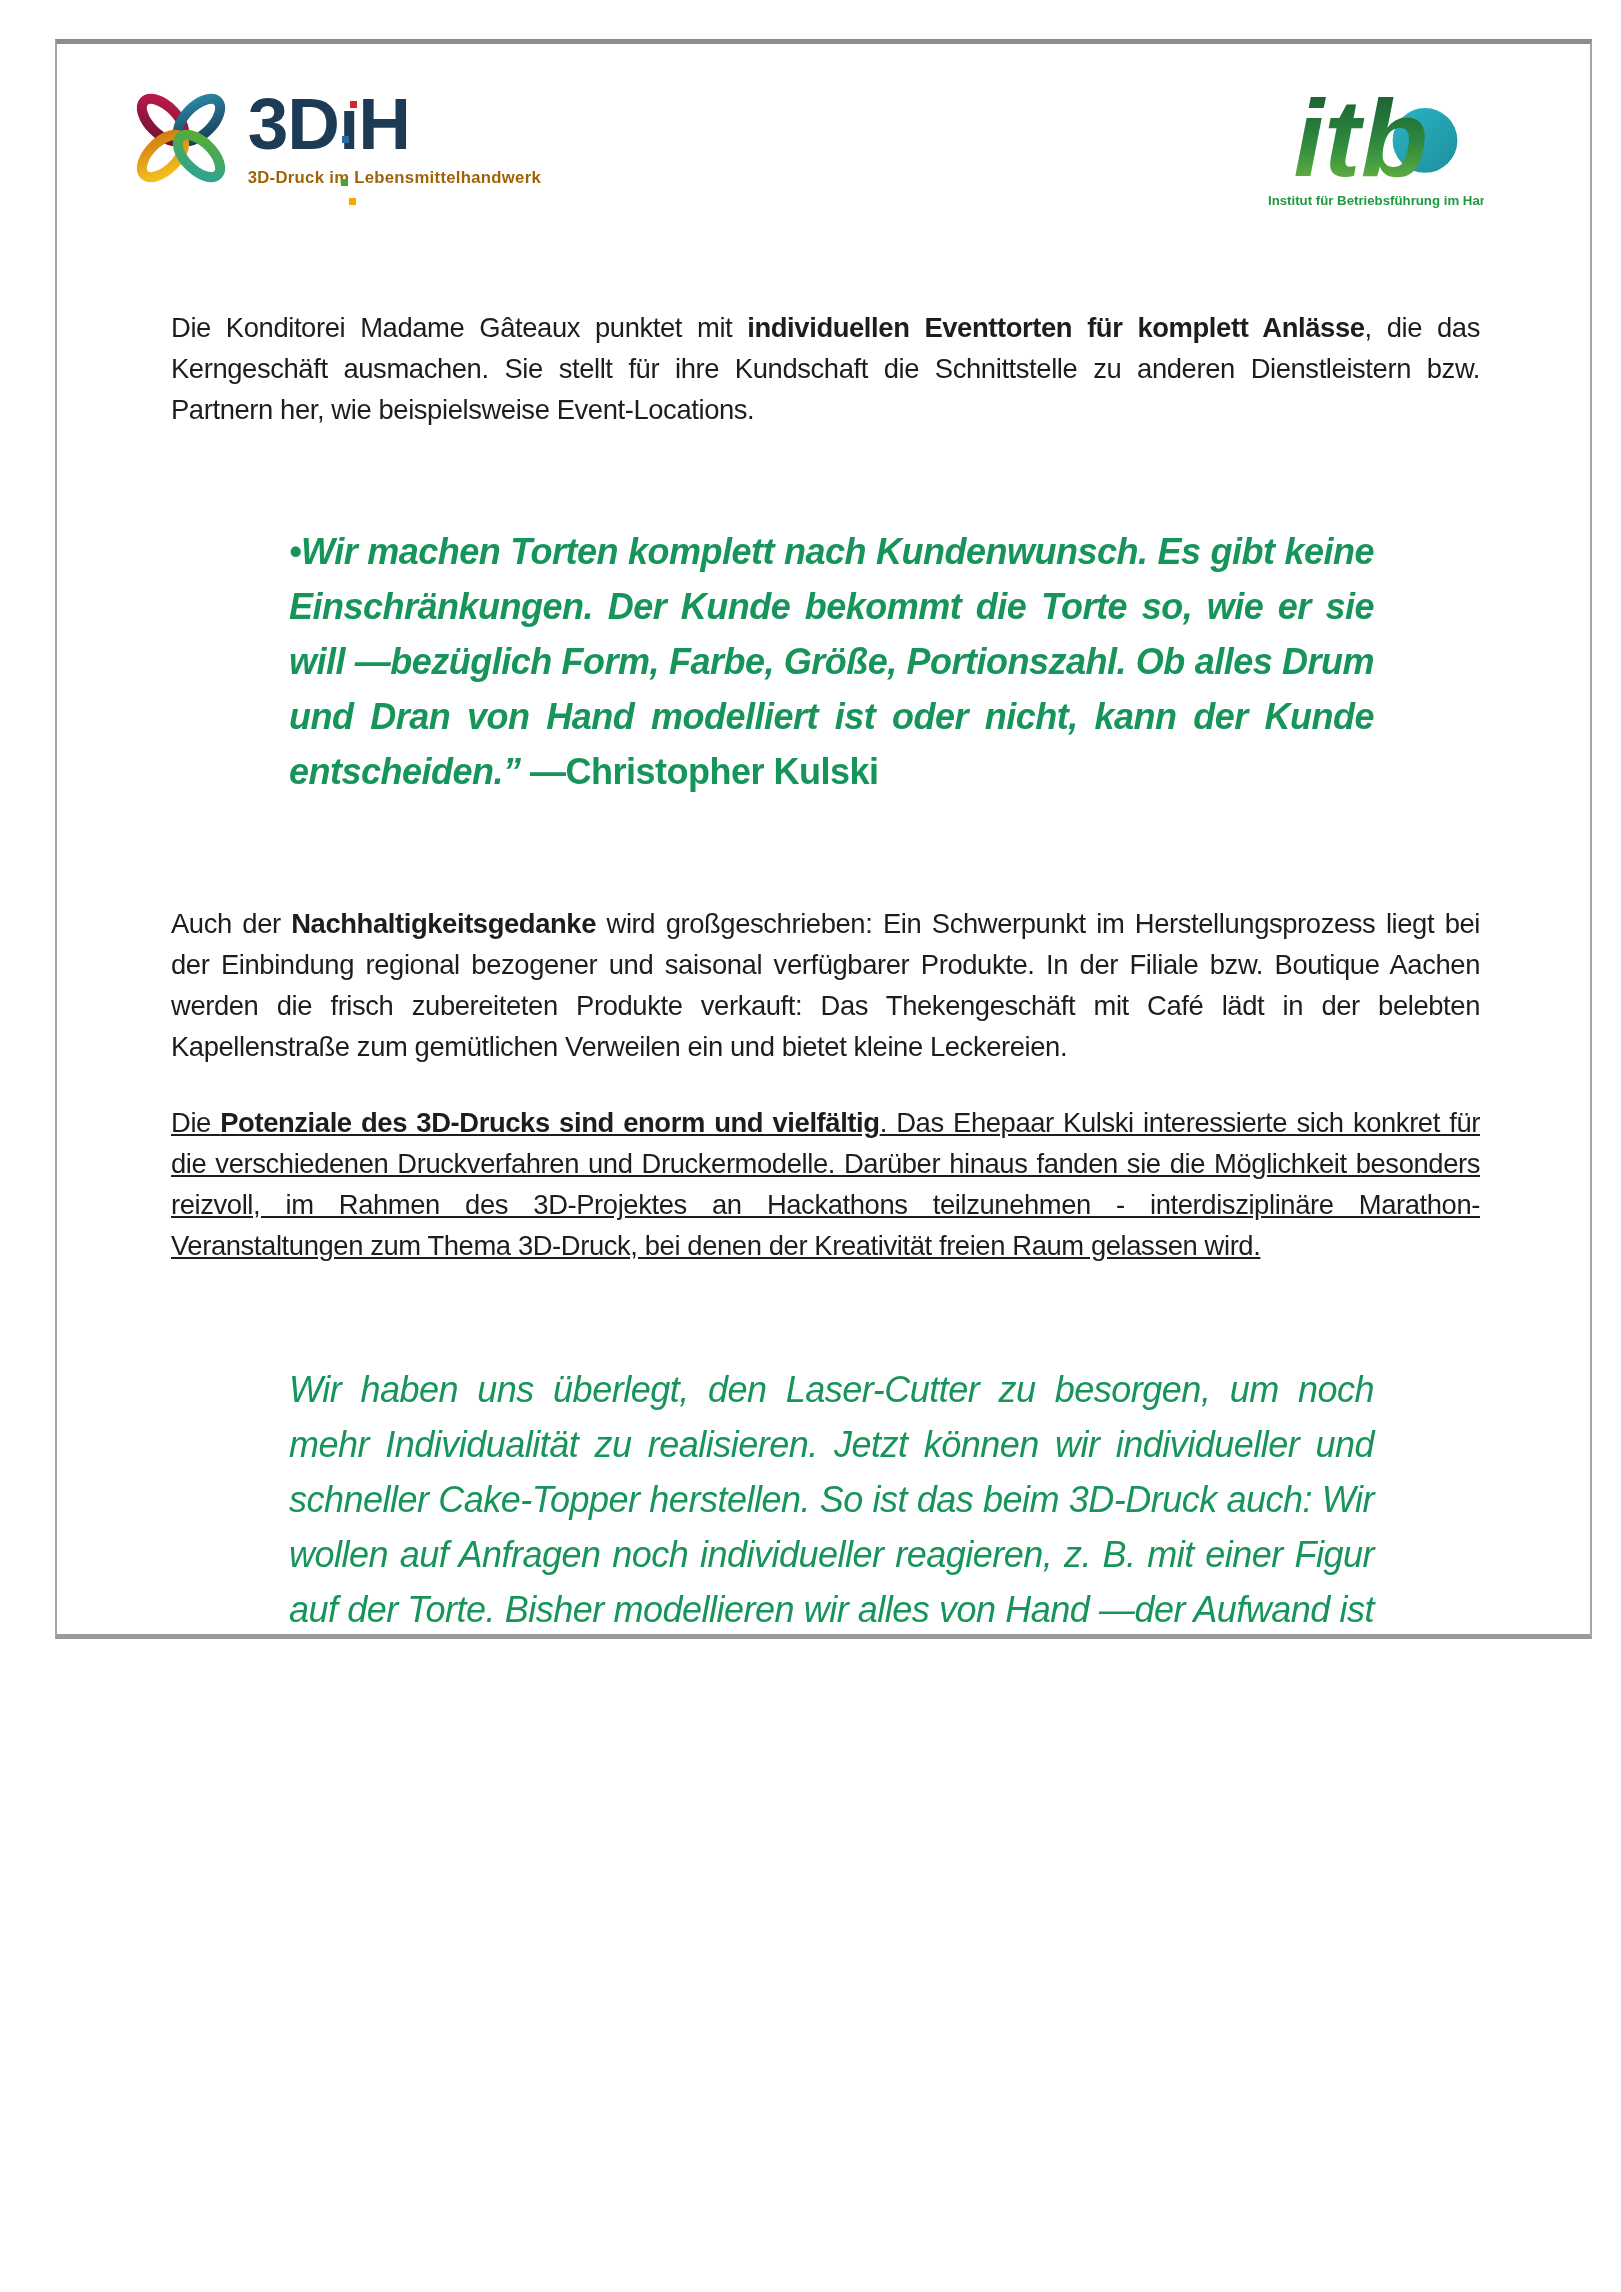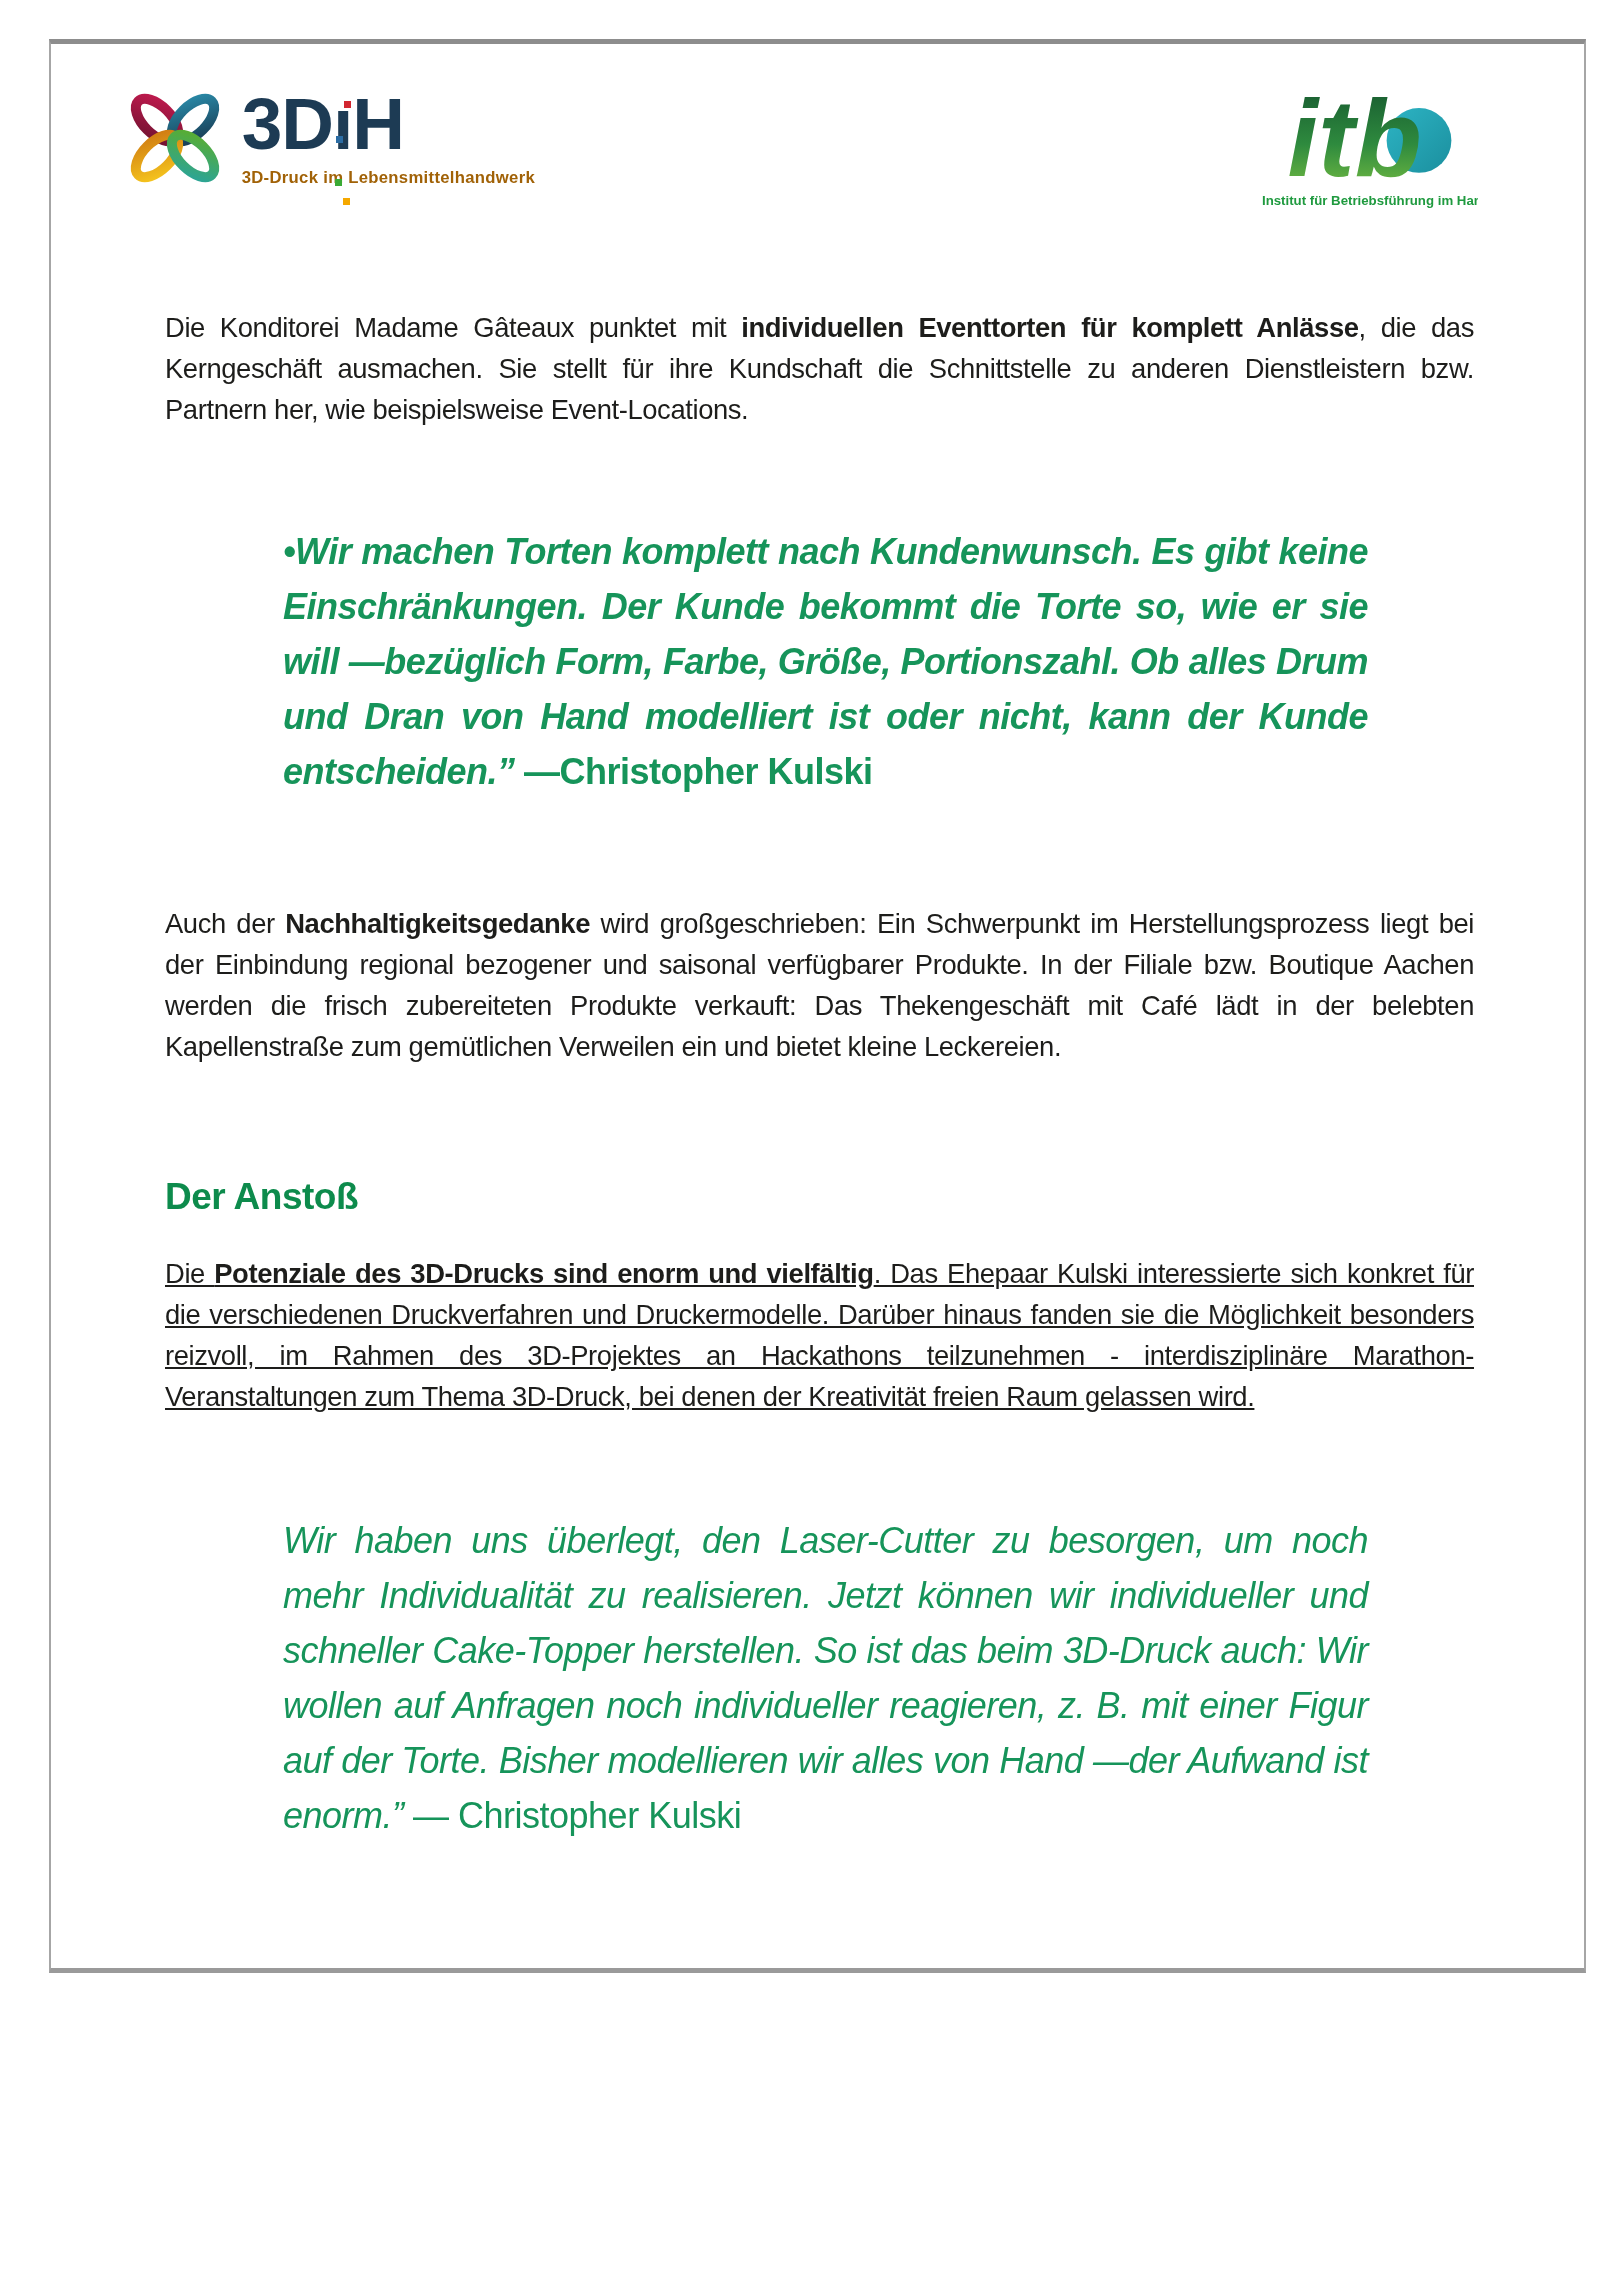--- a/index.html
+++ b/index.html
@@ -2,22 +2,22 @@
 <html><head>
 <meta charset="utf-8">
 <style>
   html,body{margin:0;padding:0;background:#ffffff;}
   body{
     width:1621px;height:2293px;position:relative;
     font-family:"Liberation Sans",sans-serif;
     -webkit-font-smoothing:antialiased;
   }
   .page{
-    position:absolute;left:49px;top:39px;
-    width:1537px;height:1934px;
+    position:absolute;left:55px;top:39px;
+    width:1537px;height:1600px;
     background:#ffffff;
     border:2.9px solid #a6a6a6;
     border-top:5.9px solid #8d8d8d;
     border-bottom:5.9px solid #9a9a9a;
     box-sizing:border-box;
     overflow:hidden;
   }
   .header{
     display:flex;justify-content:space-between;align-items:flex-start;
     padding:15.7px 106px 0 71px;
@@ -136,21 +136,20 @@
   </div>
 
   <div class="content">
 
     <p class="para p1"><span>Die Konditorei Madame Gâteaux punktet mit </span><b>individuellen Eventtorten für komplett Anlässe</b><span>, die das Kerngeschäft ausmachen. Sie stellt für ihre Kundschaft die Schnittstelle zu anderen Dienstleistern bzw. Partnern her, wie beispielsweise Event-Locations.</span></p>
 
     <p class="quote q1"><span class="qtext">•Wir machen Torten komplett nach Kundenwunsch. Es gibt keine Einschränkungen. Der Kunde bekommt die Torte so, wie er sie will —bezüglich Form, Farbe, Größe, Portionszahl. Ob alles Drum und Dran von Hand modelliert ist oder nicht, kann der Kunde entscheiden.”</span><span class="attr"> —Christopher Kulski</span></p>
 
     <p class="para p2"><span>Auch der </span><b>Nachhaltigkeitsgedanke</b><span> wird großgeschrieben: Ein Schwerpunkt im Herstellungsprozess liegt bei der Einbindung regional bezogener und saisonal verfügbarer Produkte. In der Filiale bzw. Boutique Aachen werden die frisch zubereiteten Produkte verkauft: Das Thekengeschäft mit Café lädt in der belebten Kapellenstraße zum gemütlichen Verweilen ein und bietet kleine Leckereien.</span></p>
 
-    <h2 class="heading">Der Anstoß</h2>
 
     <p class="para p3"><span>Die </span><b>Potenziale des 3D-Drucks sind enorm und vielfältig</b><span>. Das Ehepaar Kulski interessierte sich konkret für die verschiedenen Druckverfahren und Druckermodelle. Darüber hinaus fanden sie die Möglichkeit besonders reizvoll, im Rahmen des 3D-Projektes an Hackathons teilzunehmen - interdisziplinäre Marathon-Veranstaltungen zum Thema 3D-Druck, bei denen der Kreativität freien Raum gelassen wird.</span></p>
 
     <p class="quote q2"><span class="qtext">Wir haben uns überlegt, den Laser-Cutter zu besorgen, um noch mehr Individualität zu realisieren. Jetzt können wir individueller und schneller Cake-Topper herstellen. So ist das beim 3D-Druck auch: Wir wollen auf Anfragen noch individueller reagieren, z. B. mit einer Figur auf der Torte. Bisher modellieren wir alles von Hand —der Aufwand ist enorm.” </span><span class="attr">— Christopher Kulski</span></p>
 
   </div>
 
 </div>
 
 

